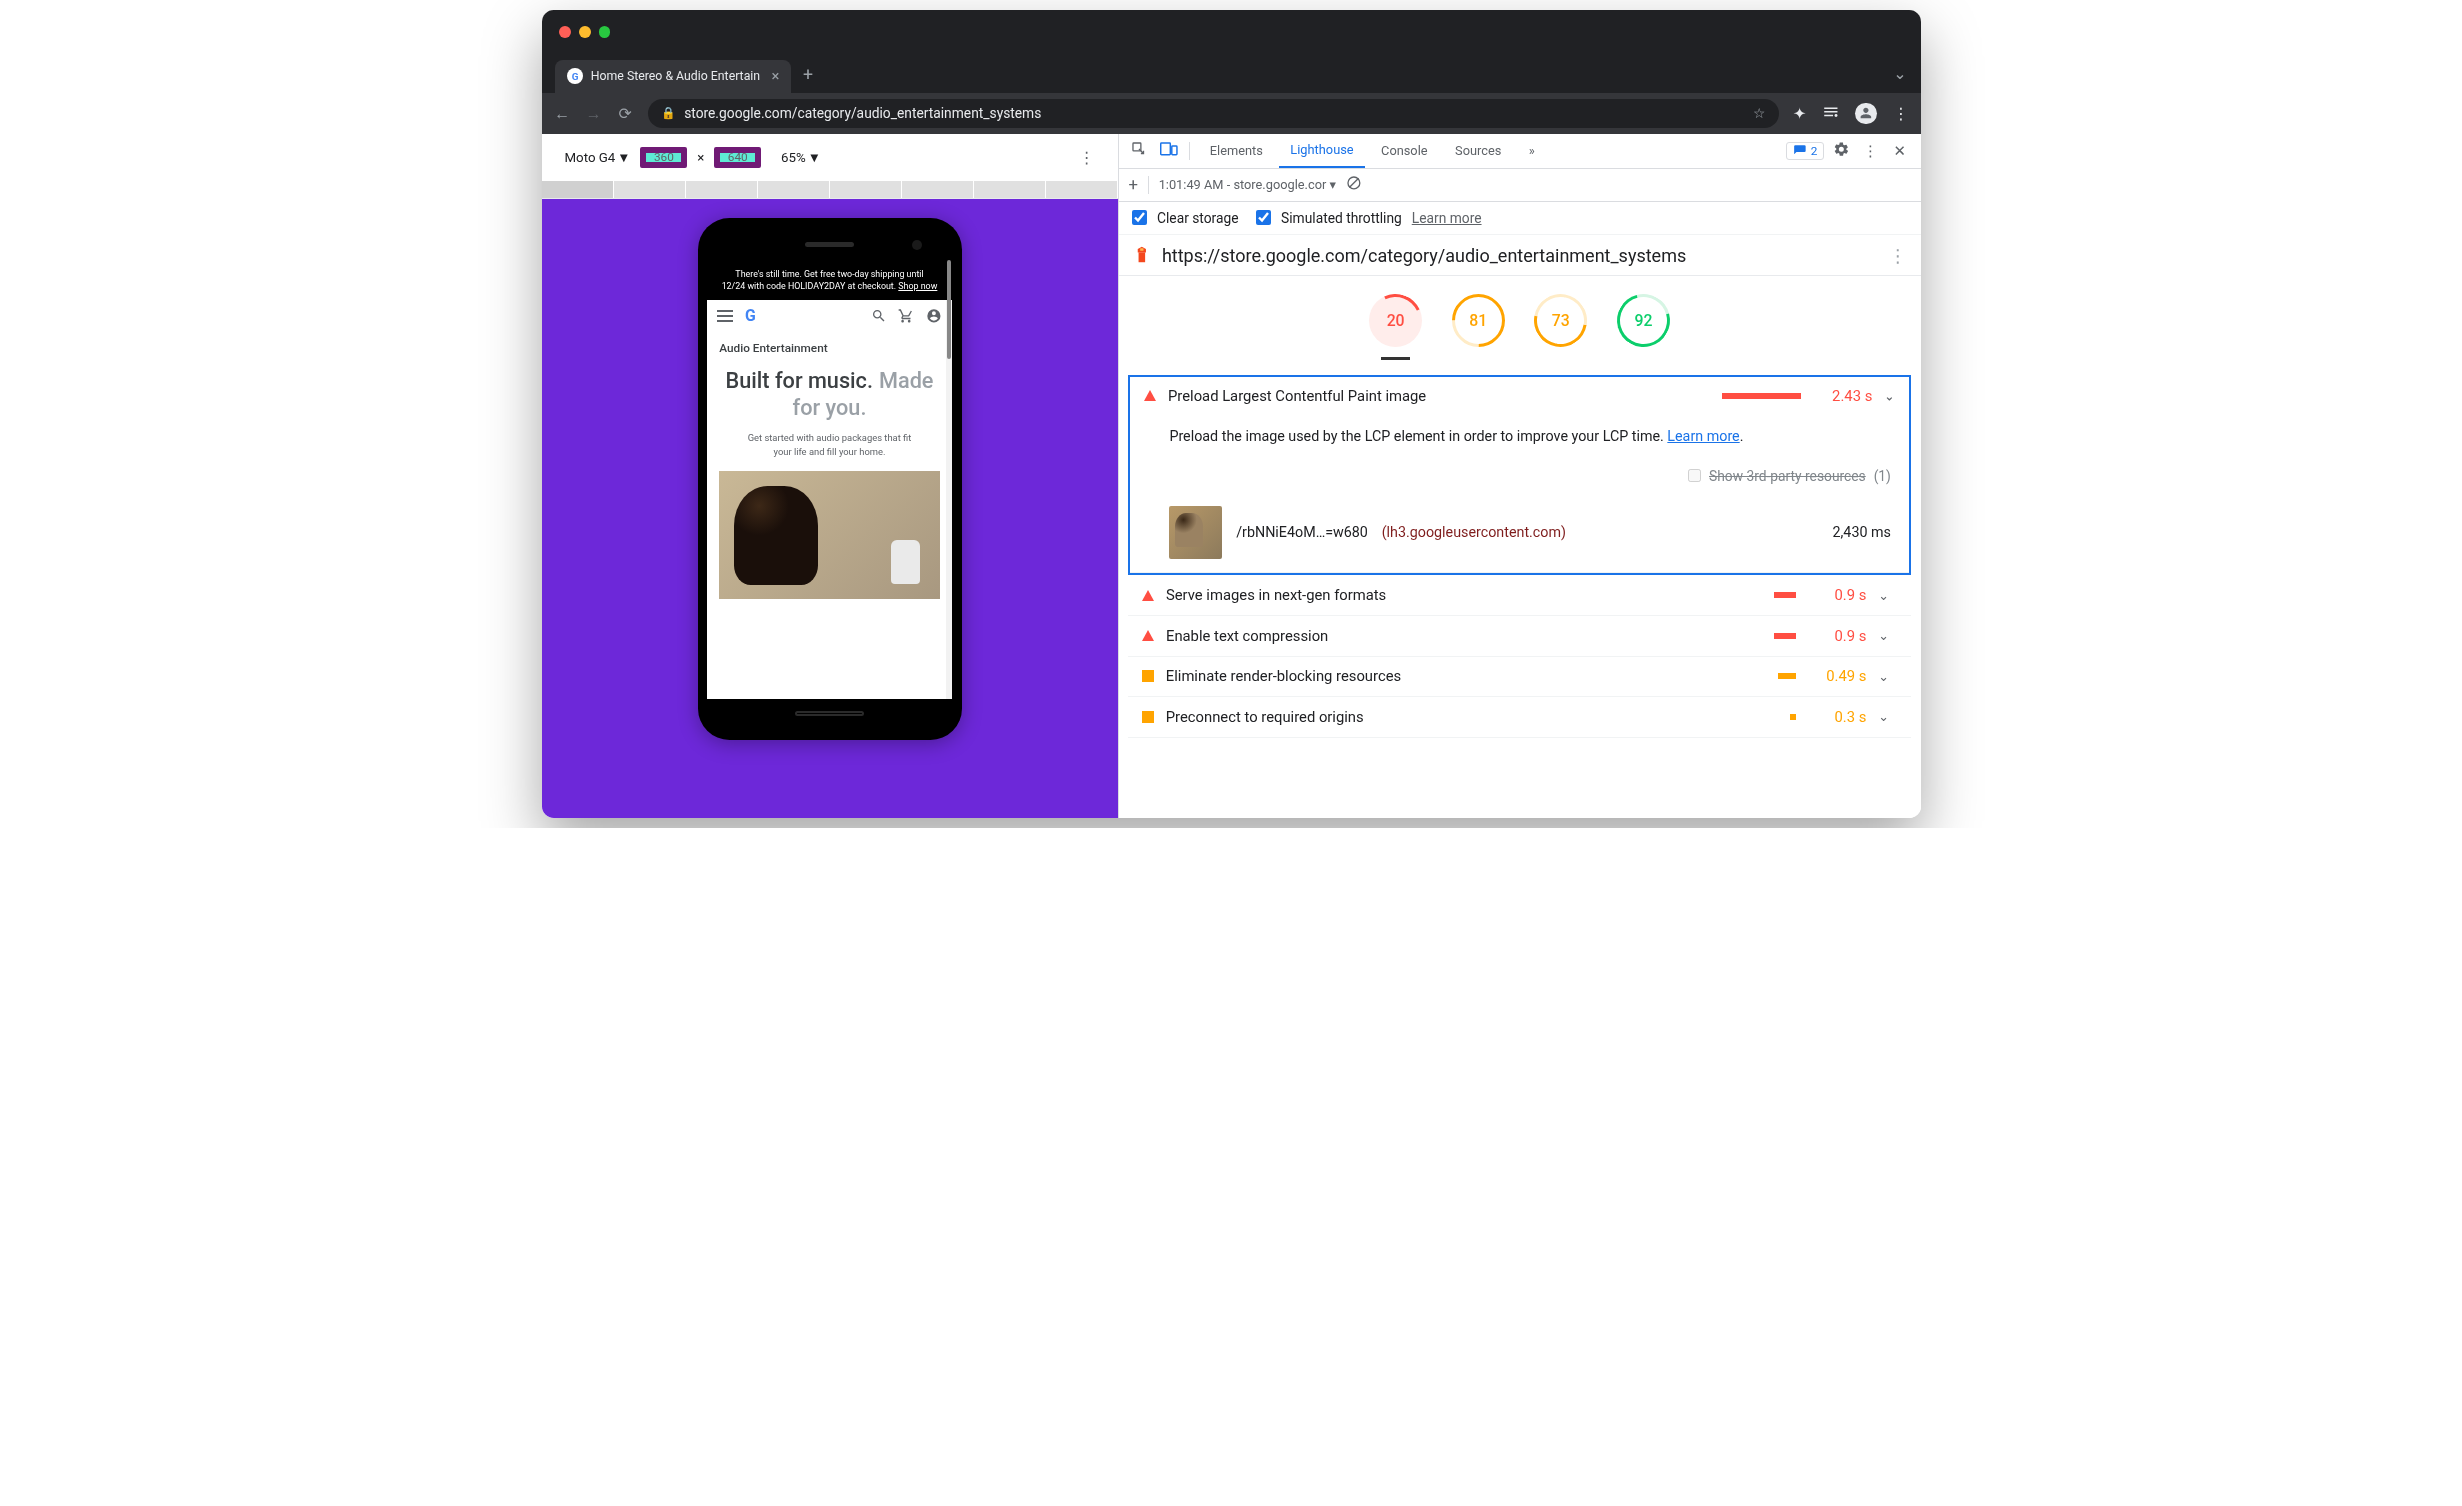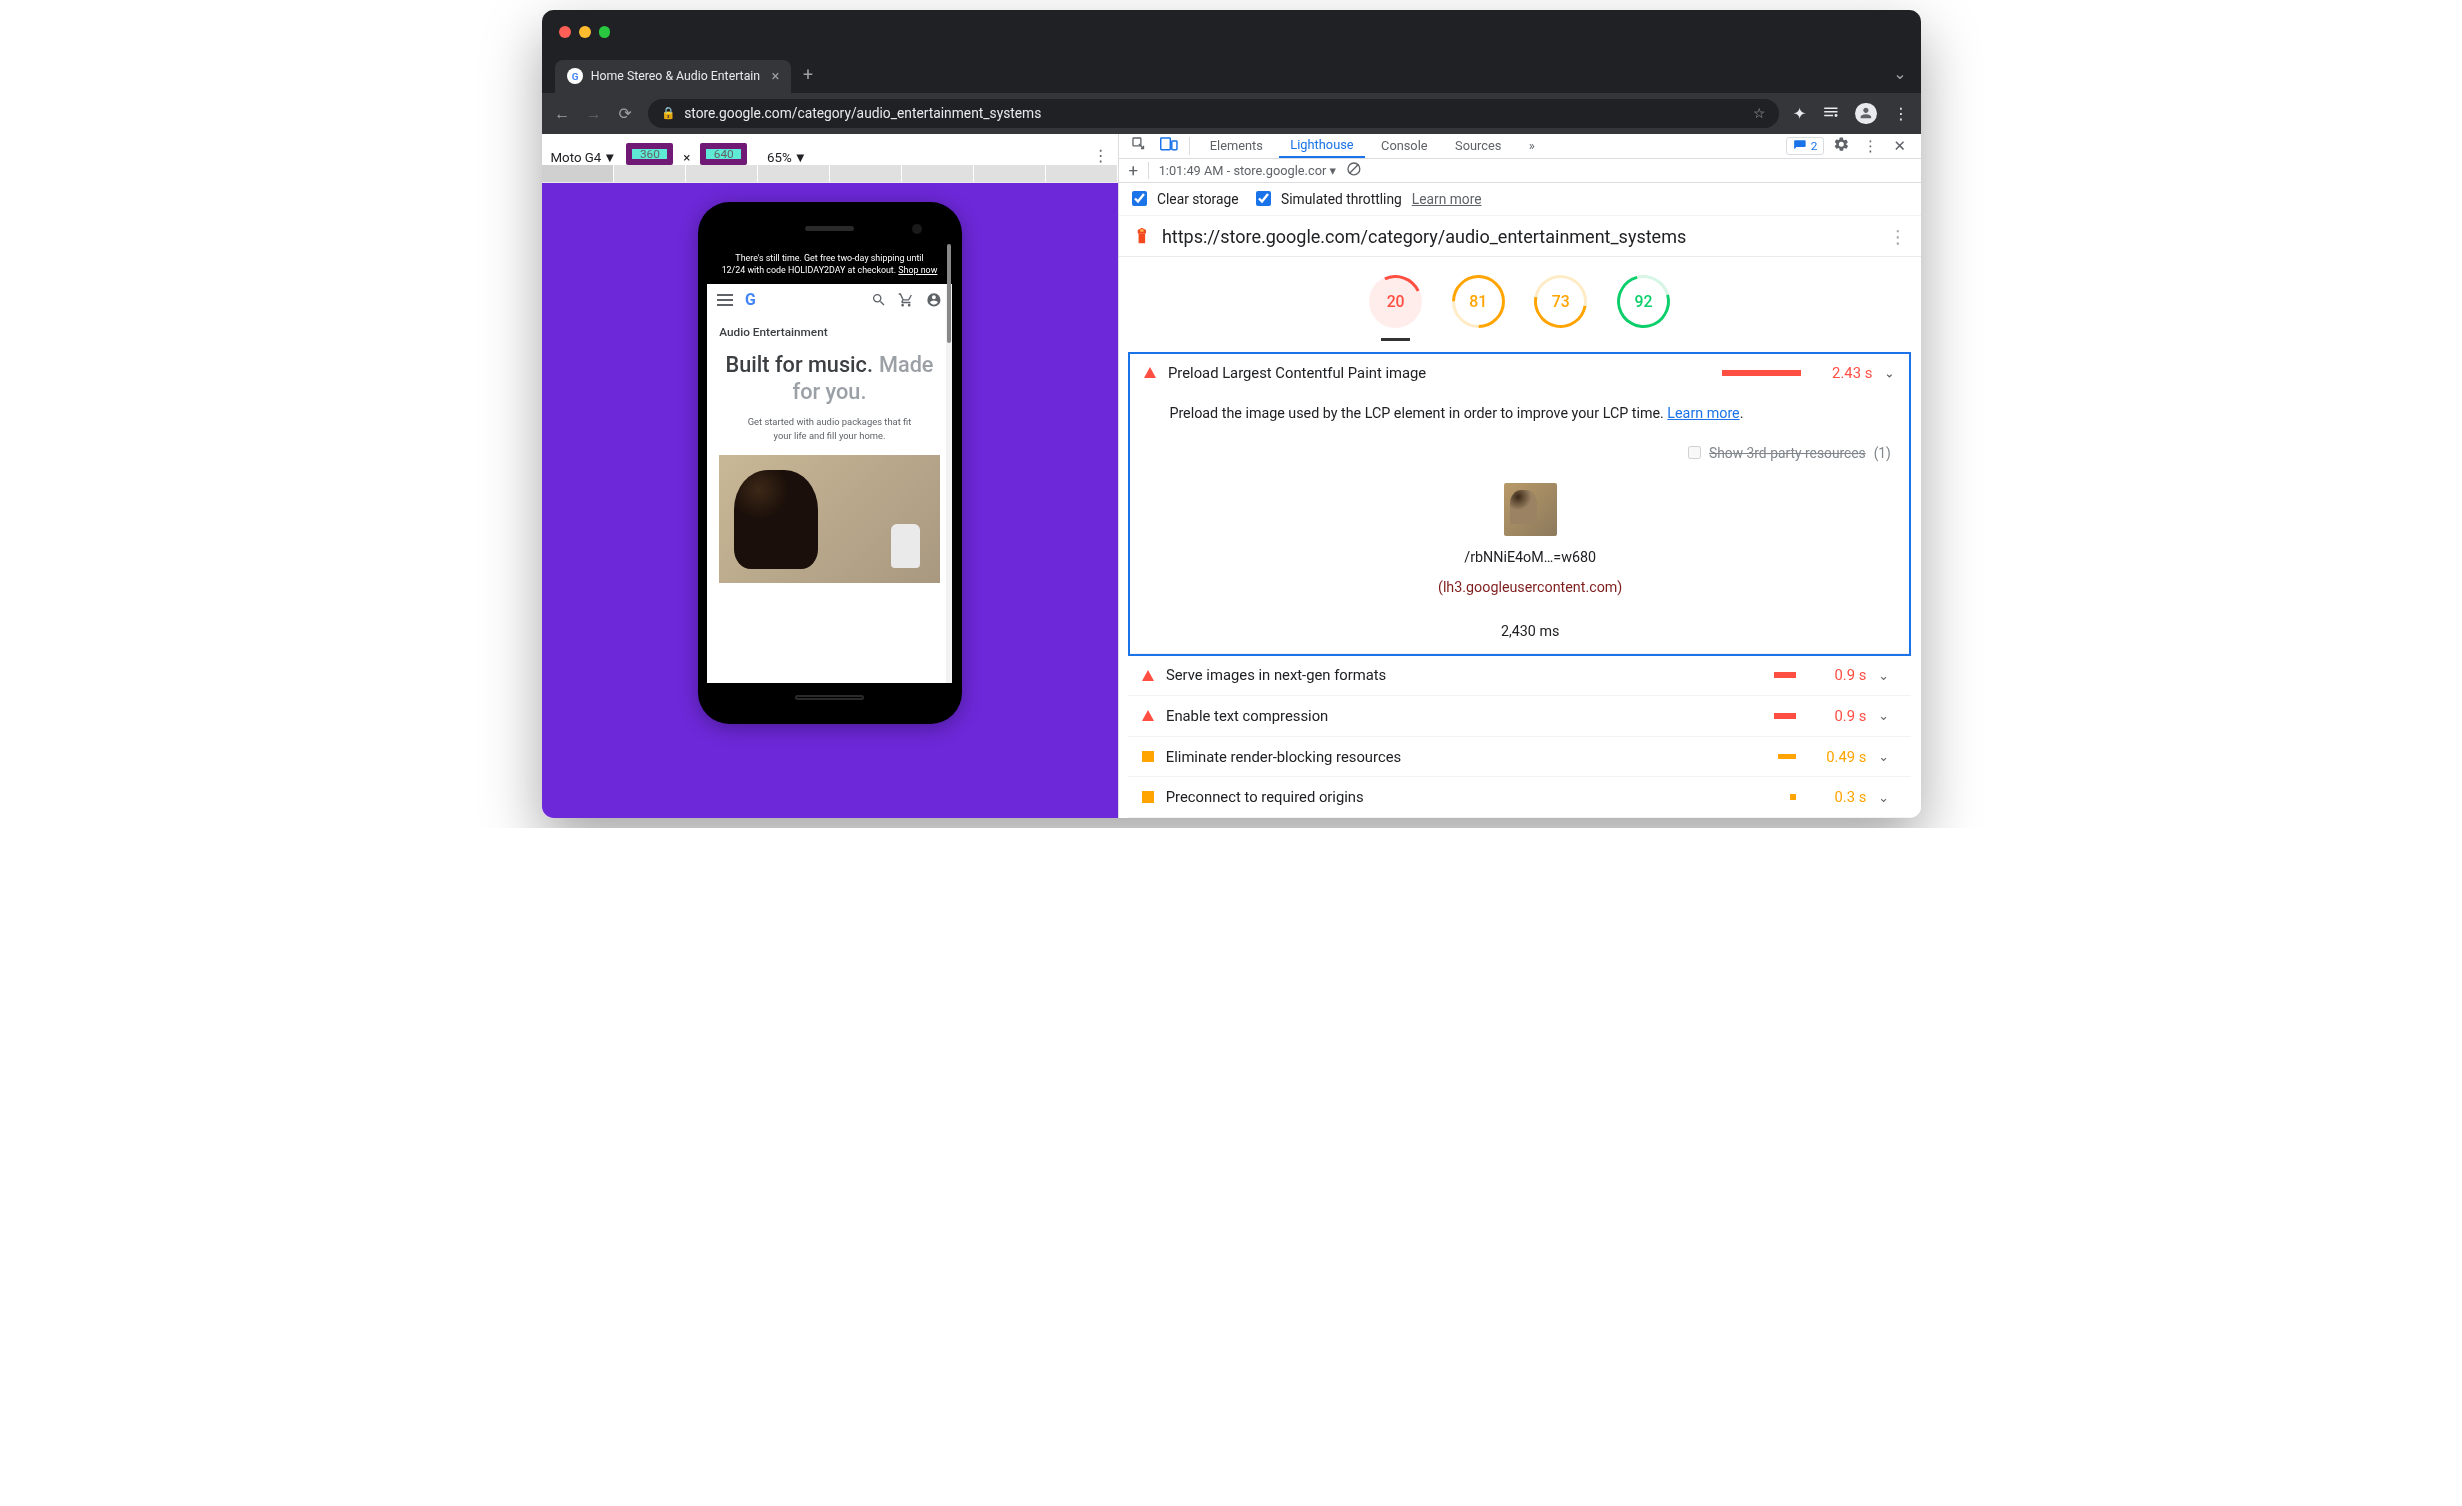--- a/index.html
+++ b/index.html
@@ -18,21 +18,21 @@
 .nav-ic { color:#9aa0a6; width:17.7px; text-align:center; font-size:15.8px; }
 .nav-ic.disabled { opacity:0.4; }
 .url-field { flex:1; background:#202124; height:29.6px; border-radius:14.8px; display:flex; align-items:center; padding:0 13.8px; color:#e8eaed; font-size:13.8px; gap:7.9px; }
 .url-field .lock { color:#9aa0a6; font-size:11.8px; }
 .url-field .star { margin-left:auto; color:#9aa0a6; }
 .addr-rt { display:flex; gap:15.8px; align-items:center; color:#e8eaed; }
 .addr-rt .ico { font-size:15.8px; }
 .avatar-circ { width:21.7px; height:21.7px; border-radius:50%; background:#e8eaed; display:flex; align-items:center; justify-content:center; color:#5f6368; }
 .content { flex:1; display:flex; background:#fff; overflow:hidden; }
 .left-pane { width:577px; display:flex; flex-direction:column; border-right:1px solid #dadce0; }
-.device-bar { height:31px; display:flex; align-items:flex-end; padding:0 9px; gap:9.9px; font-size:13.3px; color:#202124; }
+.device-bar { height:47px; display:flex; align-items:center; padding:0 23px; gap:9.9px; font-size:13.3px; color:#202124; }
 .device-bar .sel { display:flex; align-items:center; gap:2px; }
 .dim-inp { width:47px; height:21.7px; border:6px solid #701a75; background:#5eead4; text-align:center; font-size:11.8px; color:#5f6368; border-radius:2px; }
 .device-bar .kebab { margin-left:auto; color:#5f6368; font-size:15.8px; }
 .ruler { height:17.7px; background:#f1f3f4; border-bottom:1px solid #e8eaed; }
 .ruler-seg { display:flex; height:100%; }
 .ruler-seg div { flex:1; border-right:1px solid #fff; background:#e0e0e0; }
 .ruler-seg div:first-child { background:#d0d0d0; }
 .stage { flex:1; background:#6d28d9; display:flex; justify-content:center; align-items:flex-start; padding-top:19.7px; }
 .phone { width:264px; height:522px; background:#000; border-radius:31.5px; padding:11.8px 9.9px; position:relative; box-shadow:0 3.9px 19.7px rgba(0,0,0,0.3); }
 .phone-top { height:29.6px; display:flex; justify-content:center; align-items:center; position:relative; }
@@ -104,21 +104,21 @@
 .metric-val.orange { color:#ffa400; }
 .chev { color:#5f6368; font-size:12.8px; transform:rotate(180deg); }
 .chev.down { transform:rotate(0deg); }
 .audit-desc { padding:13.8px 17.7px 17.7px 39px; font-size:14.3px; color:#202124; }
 .audit-desc a { color:#1a73e8; text-decoration:underline; }
 .third-party { display:flex; justify-content:flex-end; padding:5.9px 17.7px 13.8px; }
 .third-party-inner { display:flex; align-items:center; gap:7.9px; color:#80868b; font-size:13.8px; }
 .third-party-inner .strike { text-decoration:line-through; }
 .table-hdr { display:flex; padding:7.9px 17.7px 7.9px 39px; font-size:13.8px; color:#5f6368; }
 .table-hdr .c1 { flex:1; padding-left:79px; }
-.table-row-item { display:flex; align-items:center; padding:7.9px 17.7px 13.8px 39px; gap:13.8px; font-size:14.3px; color:#202124; border-bottom:1px solid #f1f3f4;flex-direction:column; }
+.table-row-item { display:flex; align-items:center; padding:7.9px 17.7px 13.8px 39px; gap:13.8px; font-size:14.3px; color:#202124; border-bottom:1px solid #f1f3f4; }
 .thumb { width:53px; height:53px; background:linear-gradient(135deg,#b89968,#8c7a5c); border-radius:2px; position:relative; }
 .thumb::before { content:""; position:absolute; left:5.9px; top:7.9px; width:27.6px; height:34px; background:radial-gradient(circle at 30% 20%, #3a2817 0%, transparent 40%), #9a8262; border-radius:40% 40% 10% 10%;}
 .host { color:#7f1d1d; }
 .table-row-item .fill { flex:1; }
 .audit-row { display:flex; align-items:center; padding:10.8px 21.7px 10.8px 13.8px; gap:11.8px; font-size:14.8px; color:#202124; border-bottom:1px solid #f1f3f4; margin:0 9.9px; }
 .audit-row:first-of-type { border-top:1px solid #f1f3f4; margin-top:15.8px; }
 </style>
 </head>
 <body>
 

